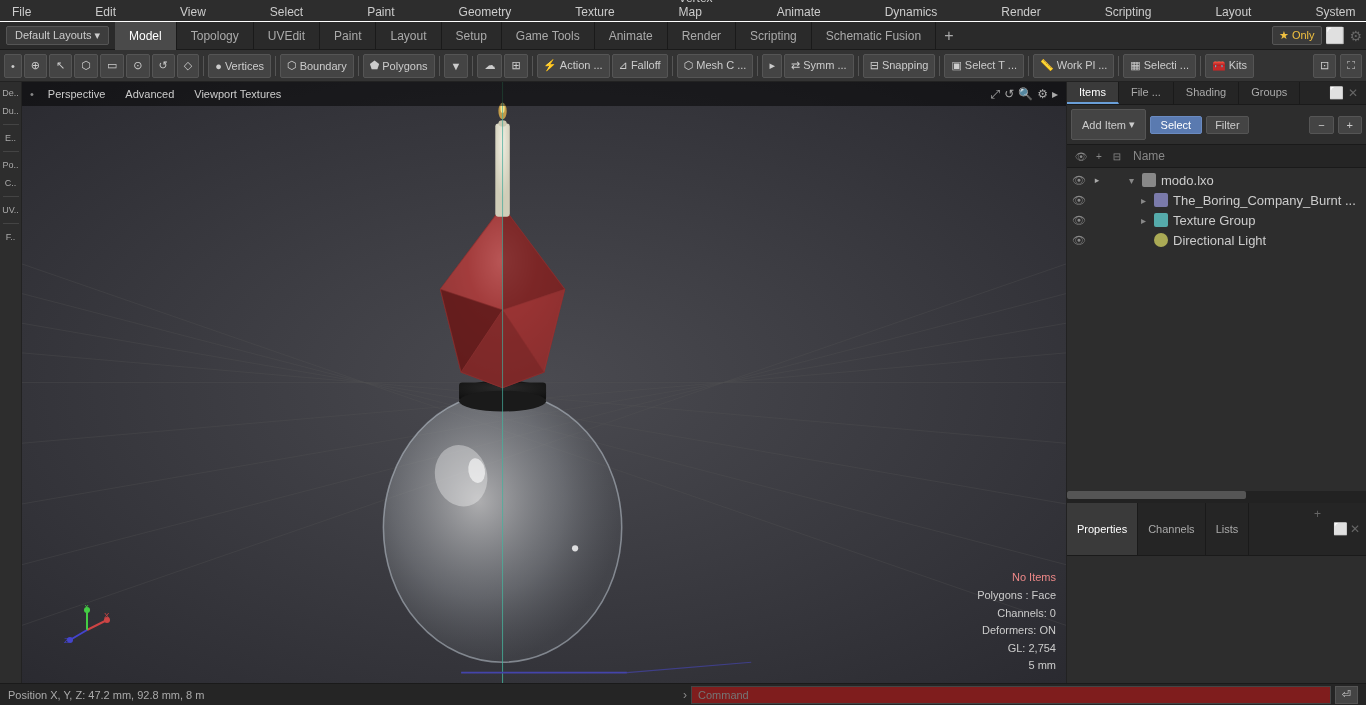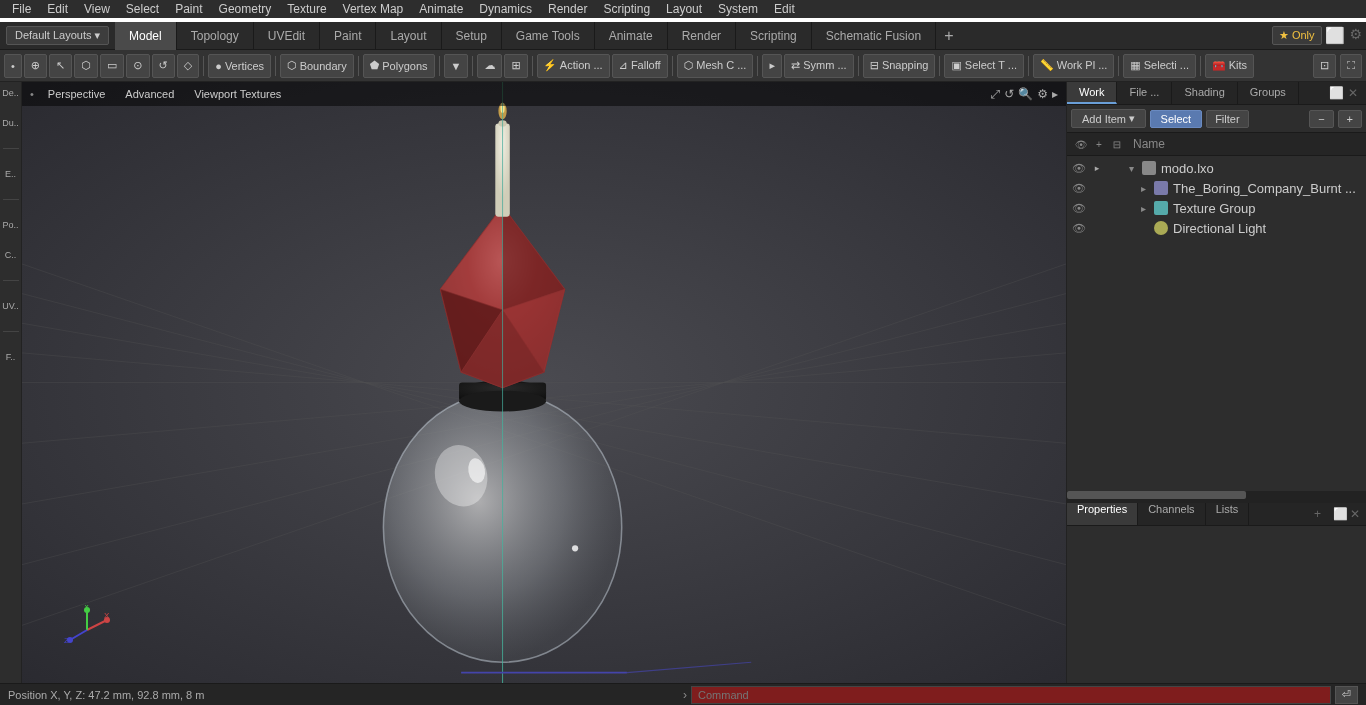--- a/index.html
+++ b/index.html
@@ -1,40 +1,40 @@
 <!DOCTYPE html>
 <html><head>
   <meta charset="utf-8">
   <style>
     * { box-sizing: border-box; margin: 0; padding: 0; }
     body { background: #3a3a3a; color: #ccc; font-family: Arial, sans-serif; font-size: 12px; width: 1366px; height: 705px; overflow: hidden; }
 
     
-    #menu-bar { display: flex; align-items: flex-end; background: #2d2d2d; height: 22px; padding: 0 4px; border-bottom: 4px solid #ffffff; }
+    #menu-bar { display: flex; align-items: flex-end; background: #2d2d2d; height: 22px; padding: 0 4px; border-bottom: 1px solid #ffffff; gap: 48px; }
     .menu-item { padding: 2px 8px; color: #ccc; cursor: pointer; font-size: 12px; }
 
     
     #layout-bar { display: flex; align-items: center; background: #2a2a2a; height: 28px; border-bottom: 1px solid #1a1a1a; }
     #default-layouts { background: #3d3d3d; border: 1px solid #555; color: #ccc; padding: 2px 8px; margin: 3px 6px; font-size: 11px; cursor: pointer; border-radius: 2px; }
     .layout-tab { padding: 4px 14px; color: #aaa; cursor: pointer; font-size: 12px; border-right: 1px solid #1a1a1a; height: 28px; display: flex; align-items: center; }
     .layout-tab.active { background: #4a4a4a; color: #fff; }
     .layout-tab-add { padding: 4px 8px; color: #aaa; cursor: pointer; font-size: 16px; }
-    .layout-right { margin-left: auto; display: flex; gap: 4px; }
+    .layout-right { margin-left: auto; display: flex; align-items: center; gap: 4px; }
     .star-label { color: #f0c040; font-size: 11px; padding: 2px 6px; background: #3a3a3a; border: 1px solid #555; border-radius: 2px; cursor: pointer; }
 
     
     #tool-bar { display: flex; align-items: center; background: #333; height: 32px; border-bottom: 1px solid #222; padding: 0 4px; gap: 2px; }
     .tool-btn { background: #444; border: 1px solid #555; color: #ccc; padding: 2px 6px; cursor: pointer; font-size: 11px; border-radius: 2px; height: 24px; display: flex; align-items: center; gap: 3px; white-space: nowrap; }
     .tool-sep { width: 1px; height: 20px; background: #555; margin: 0 2px; }
 
     
     #main-area { display: flex; height: calc(705px - 22px - 28px - 32px - 22px); }
 
     
-    #left-toolbar { width: 22px; background: #2d2d2d; border-right: 1px solid #222; display: flex; flex-direction: column; align-items: center; padding: 4px 2px; gap: 16px; overflow: hidden; }
+    #left-toolbar { width: 22px; background: #2d2d2d; border-right: 1px solid #222; display: flex; flex-direction: column; align-items: center; padding: 4px 2px; gap: 4px; overflow: hidden; }
     .left-btn { width: 18px; color: #aaa; font-size: 9px; cursor: pointer; text-align: center; padding: 2px 0; border-radius: 2px; }
     .left-sep { width: 16px; height: 1px; background: #444; margin: 2px 0; }
 
     
     #viewport-area { flex: 1; position: relative; background: #3a3a3a; overflow: hidden; }
     #viewport-header { display: flex; align-items: center; background: rgba(0,0,0,0.5); height: 24px; padding: 0 8px; gap: 8px; position: absolute; top: 0; left: 0; right: 0; z-index: 10; }
     .vp-header-btn { color: #ccc; font-size: 11px; cursor: pointer; padding: 2px 6px; }
     .vp-controls { margin-left: auto; display: flex; gap: 4px; }
     .vp-ctrl-btn { color: #aaa; font-size: 12px; cursor: pointer; }
     svg#scene { width: 100%; height: 100%; }
@@ -48,21 +48,21 @@
 
     
     #right-panel { width: 300px; background: #2d2d2d; border-left: 1px solid #222; display: flex; flex-direction: column; }
     #panel-tabs { display: flex; background: #252525; border-bottom: 1px solid #1a1a1a; }
     .panel-tab { padding: 4px 12px; color: #aaa; cursor: pointer; font-size: 11px; border-right: 1px solid #1a1a1a; }
     .panel-tab.active { background: #3a3a3a; color: #fff; border-bottom: 2px solid #6a9fd8; }
     .panel-tab-end { margin-left: auto; padding: 4px 8px; color: #666; cursor: pointer; display: flex; align-items: center; gap: 4px; }
 
     
     #items-toolbar { display: flex; align-items: center; background: #2d2d2d; padding: 4px; gap: 4px; border-bottom: 1px solid #1a1a1a; }
-    .items-add-btn { background: #444; border: 1px solid #555; color: #ccc; padding: 2px 10px; cursor: pointer; font-size: 11px; border-radius: 2px; display: flex; align-items: center; gap: 3px; }
+    .items-add-btn { background: #444; border: 1px solid #555; color: #ccc; padding: 8px 10px; cursor: pointer; font-size: 11px; border-radius: 2px; display: flex; align-items: center; gap: 3px; }
     .items-select-btn { background: #5a7ab0; border: 1px solid #6a8ac0; color: #fff; padding: 2px 10px; cursor: pointer; font-size: 11px; border-radius: 2px; }
     .items-filter-btn { background: #444; border: 1px solid #555; color: #ccc; padding: 2px 8px; cursor: pointer; font-size: 11px; border-radius: 2px; }
 
     
     #items-list-header { display: flex; align-items: center; background: #252525; padding: 3px 6px; border-bottom: 1px solid #1a1a1a; }
     .vis-icons { display: flex; gap: 2px; width: 60px; }
     .vis-icon { width: 16px; height: 16px; display: inline-flex; align-items: center; justify-content: center; color: #888; font-size: 10px; cursor: pointer; }
     .name-col { flex: 1; color: #888; font-size: 12px; }
 
     
@@ -72,21 +72,21 @@
     .tree-icon { width: 16px; height: 16px; display: inline-flex; align-items: center; justify-content: center; margin-right: 4px; }
     .tree-label { font-size: 13px; color: #ccc; flex: 1; }
     .eye-icon { width: 16px; height: 16px; display: inline-flex; align-items: center; justify-content: center; color: #888; margin-right: 2px; font-size: 11px; }
 
     
     #panel-divider { height: 4px; background: #222; cursor: row-resize; }
 
     
     #properties-panel { height: 180px; display: flex; flex-direction: column; }
     #props-tabs { display: flex; background: #252525; border-bottom: 1px solid #1a1a1a; }
-    .props-tab { padding: 0 10px; color: #aaa; cursor: pointer; font-size: 11px; border-right: 1px solid #1a1a1a; }
+    .props-tab { padding: 20px 10px; color: #aaa; cursor: pointer; font-size: 11px; border-right: 1px solid #1a1a1a; }
     .props-tab.active { background: #3a3a3a; color: #fff; }
     .props-content { flex: 1; background: #2d2d2d; }
 
     
     #status-bar { display: flex; align-items: center; background: #252525; height: 22px; border-top: 1px solid #1a1a1a; padding: 0 8px; }
     #command-area { display: flex; align-items: center; flex: 1; gap: 4px; }
     .cmd-arrow { color: #888; font-size: 12px; }
     #command-input { flex: 1; background: #7f1d1d; border: 1px solid #444; color: #ccc; padding: 1px 6px; font-size: 11px; height: 18px; }
     .cmd-go-btn { background: #444; border: 1px solid #555; color: #ccc; padding: 1px 6px; font-size: 11px; cursor: pointer; height: 18px; }
 
@@ -316,26 +316,34 @@
         <circle cx="45" cy="15" r="3" fill="#c44"></circle>
         <circle cx="25" cy="5" r="3" fill="#4c4"></circle>
         <circle cx="8" cy="35" r="3" fill="#44c"></circle>
         <text x="42" y="13" font-size="8" fill="#c44">X</text>
         <text x="22" y="4" font-size="8" fill="#4c4">Y</text>
         <text x="2" y="38" font-size="8" fill="#44c">Z</text>
       </svg>
     </div>
 
     
+    <div id="viewport-info">
+      <div class="info-highlight">No Items</div>
+      <div>Polygons : Face</div>
+      <div>Channels: 0</div>
+      <div>Deformers: ON</div>
+      <div>GL: 2,754</div>
+      <div>5 mm</div>
+    </div>
   </div>
 
   <div id="right-panel">
 
     <div id="panel-tabs">
-      <div class="panel-tab active">Work</div>
+      <div class="panel-tab active">Items</div>
       <div class="panel-tab">File ...</div>
       <div class="panel-tab">Shading</div>
       <div class="panel-tab">Groups</div>
       <div class="panel-tab-end">
         <span style="cursor:pointer;">⬜</span>
         <span style="cursor:pointer;">✕</span>
       </div>
     </div>
 
     <div id="items-toolbar">

